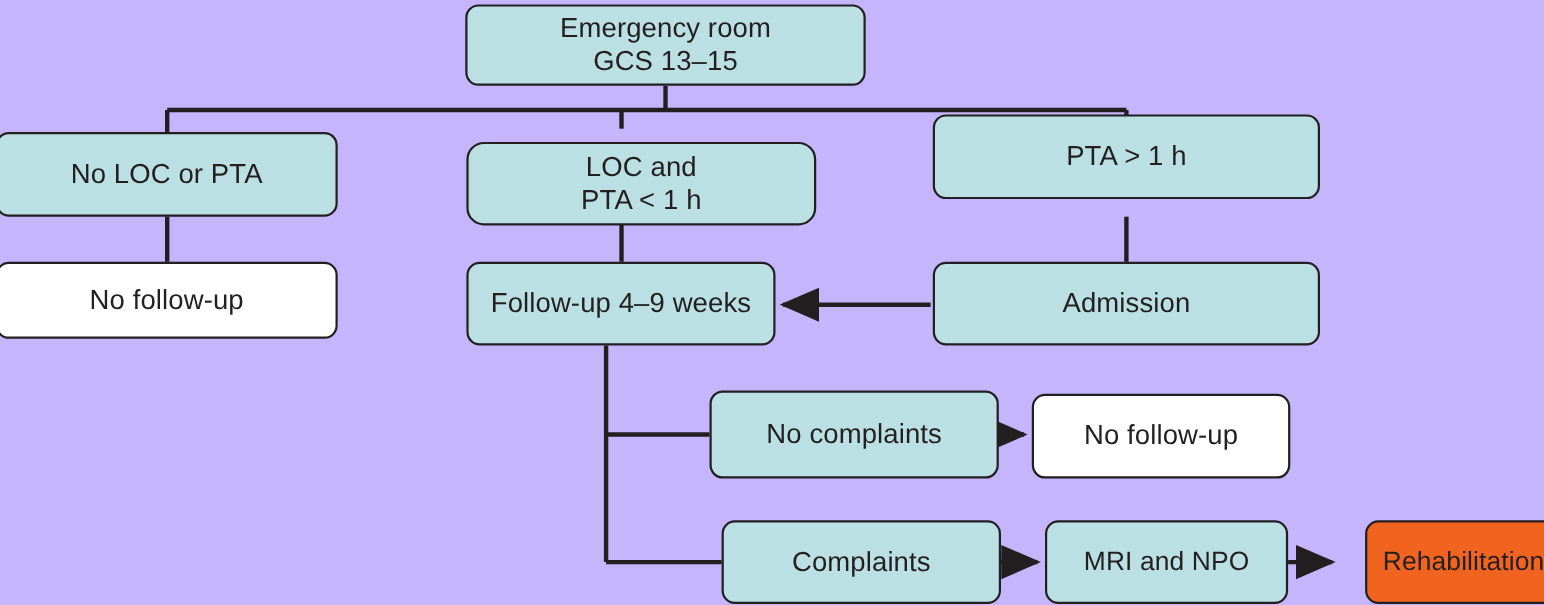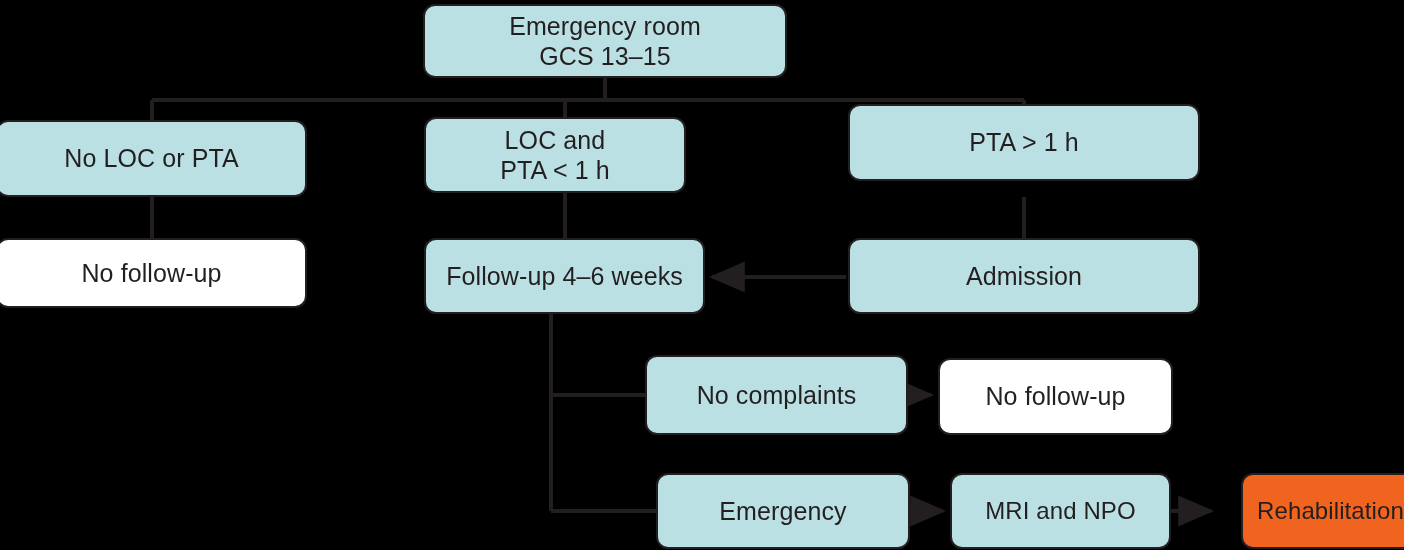--- a/index.html
+++ b/index.html
@@ -7,21 +7,21 @@
     padding: 0;
     background: #ffffff;
   }
   body {
     font-family: "Liberation Sans", sans-serif;
   }
   #canvas {
     position: relative;
     width: 1404px;
     height: 550px;
-    background: #000000;
+    background: #c4b5fd;
     overflow: hidden;
   }
   .node {
     position: absolute;
     box-sizing: border-box;
     border: 2.5px solid #231f20;
     border-radius: 12px;
     display: flex;
     align-items: center;
     justify-content: center;
@@ -80,34 +80,34 @@
       <path marker-end="url(#arrowhead)" d="M910,511 L943,511"></path>
       <path marker-end="url(#arrowhead)" d="M1171,511 L1211,511"></path>
     </g>
   </svg>
 
   <div class="node teal" style="left:423px; top:4px; width:364px; height:74px;">Emergency room
 GCS 13–15</div>
 
   <div class="node teal" style="left:-4px; top:120px; width:311px; height:77px;">No LOC or PTA</div>
 
-  <div class="node teal" style="left:424px; top:117px; width:262px; height:76px;">LOC and
+  <div class="node teal" style="left:424px; top:129px; width:318px; height:76px;border-radius:16px;">LOC and
 PTA &lt; 1 h</div>
 
   <div class="node teal" style="left:848px; top:104px; width:352px; height:77px;">PTA &gt; 1 h</div>
 
   <div class="node white" style="left:-4px; top:238px; width:311px; height:70px;">No follow-up</div>
 
-  <div class="node teal" style="left:424px; top:238px; width:281px; height:76px;">Follow-up 4–6 weeks</div>
+  <div class="node teal" style="left:424px; top:238px; width:281px; height:76px;">Follow-up 4–9 weeks</div>
 
   <div class="node teal" style="left:848px; top:238px; width:352px; height:76px;">Admission</div>
 
   <div class="node teal" style="left:645px; top:355px; width:263px; height:80px;">No complaints</div>
 
   <div class="node white" style="left:938px; top:358px; width:235px; height:77px;">No follow-up</div>
 
-  <div class="node teal" style="left:656px; top:473px; width:254px; height:76px;">Emergency</div>
+  <div class="node teal" style="left:656px; top:473px; width:254px; height:76px;">Complaints</div>
 
   <div class="node teal narrow" style="left:950px; top:473px; width:221px; height:76px;">MRI and NPO</div>
 
   <div class="node orange narrow" style="left:1218px; top:473px; width:179px; height:76px;">Rehabilitation</div>
 
 </div>
 
 </body></html>

